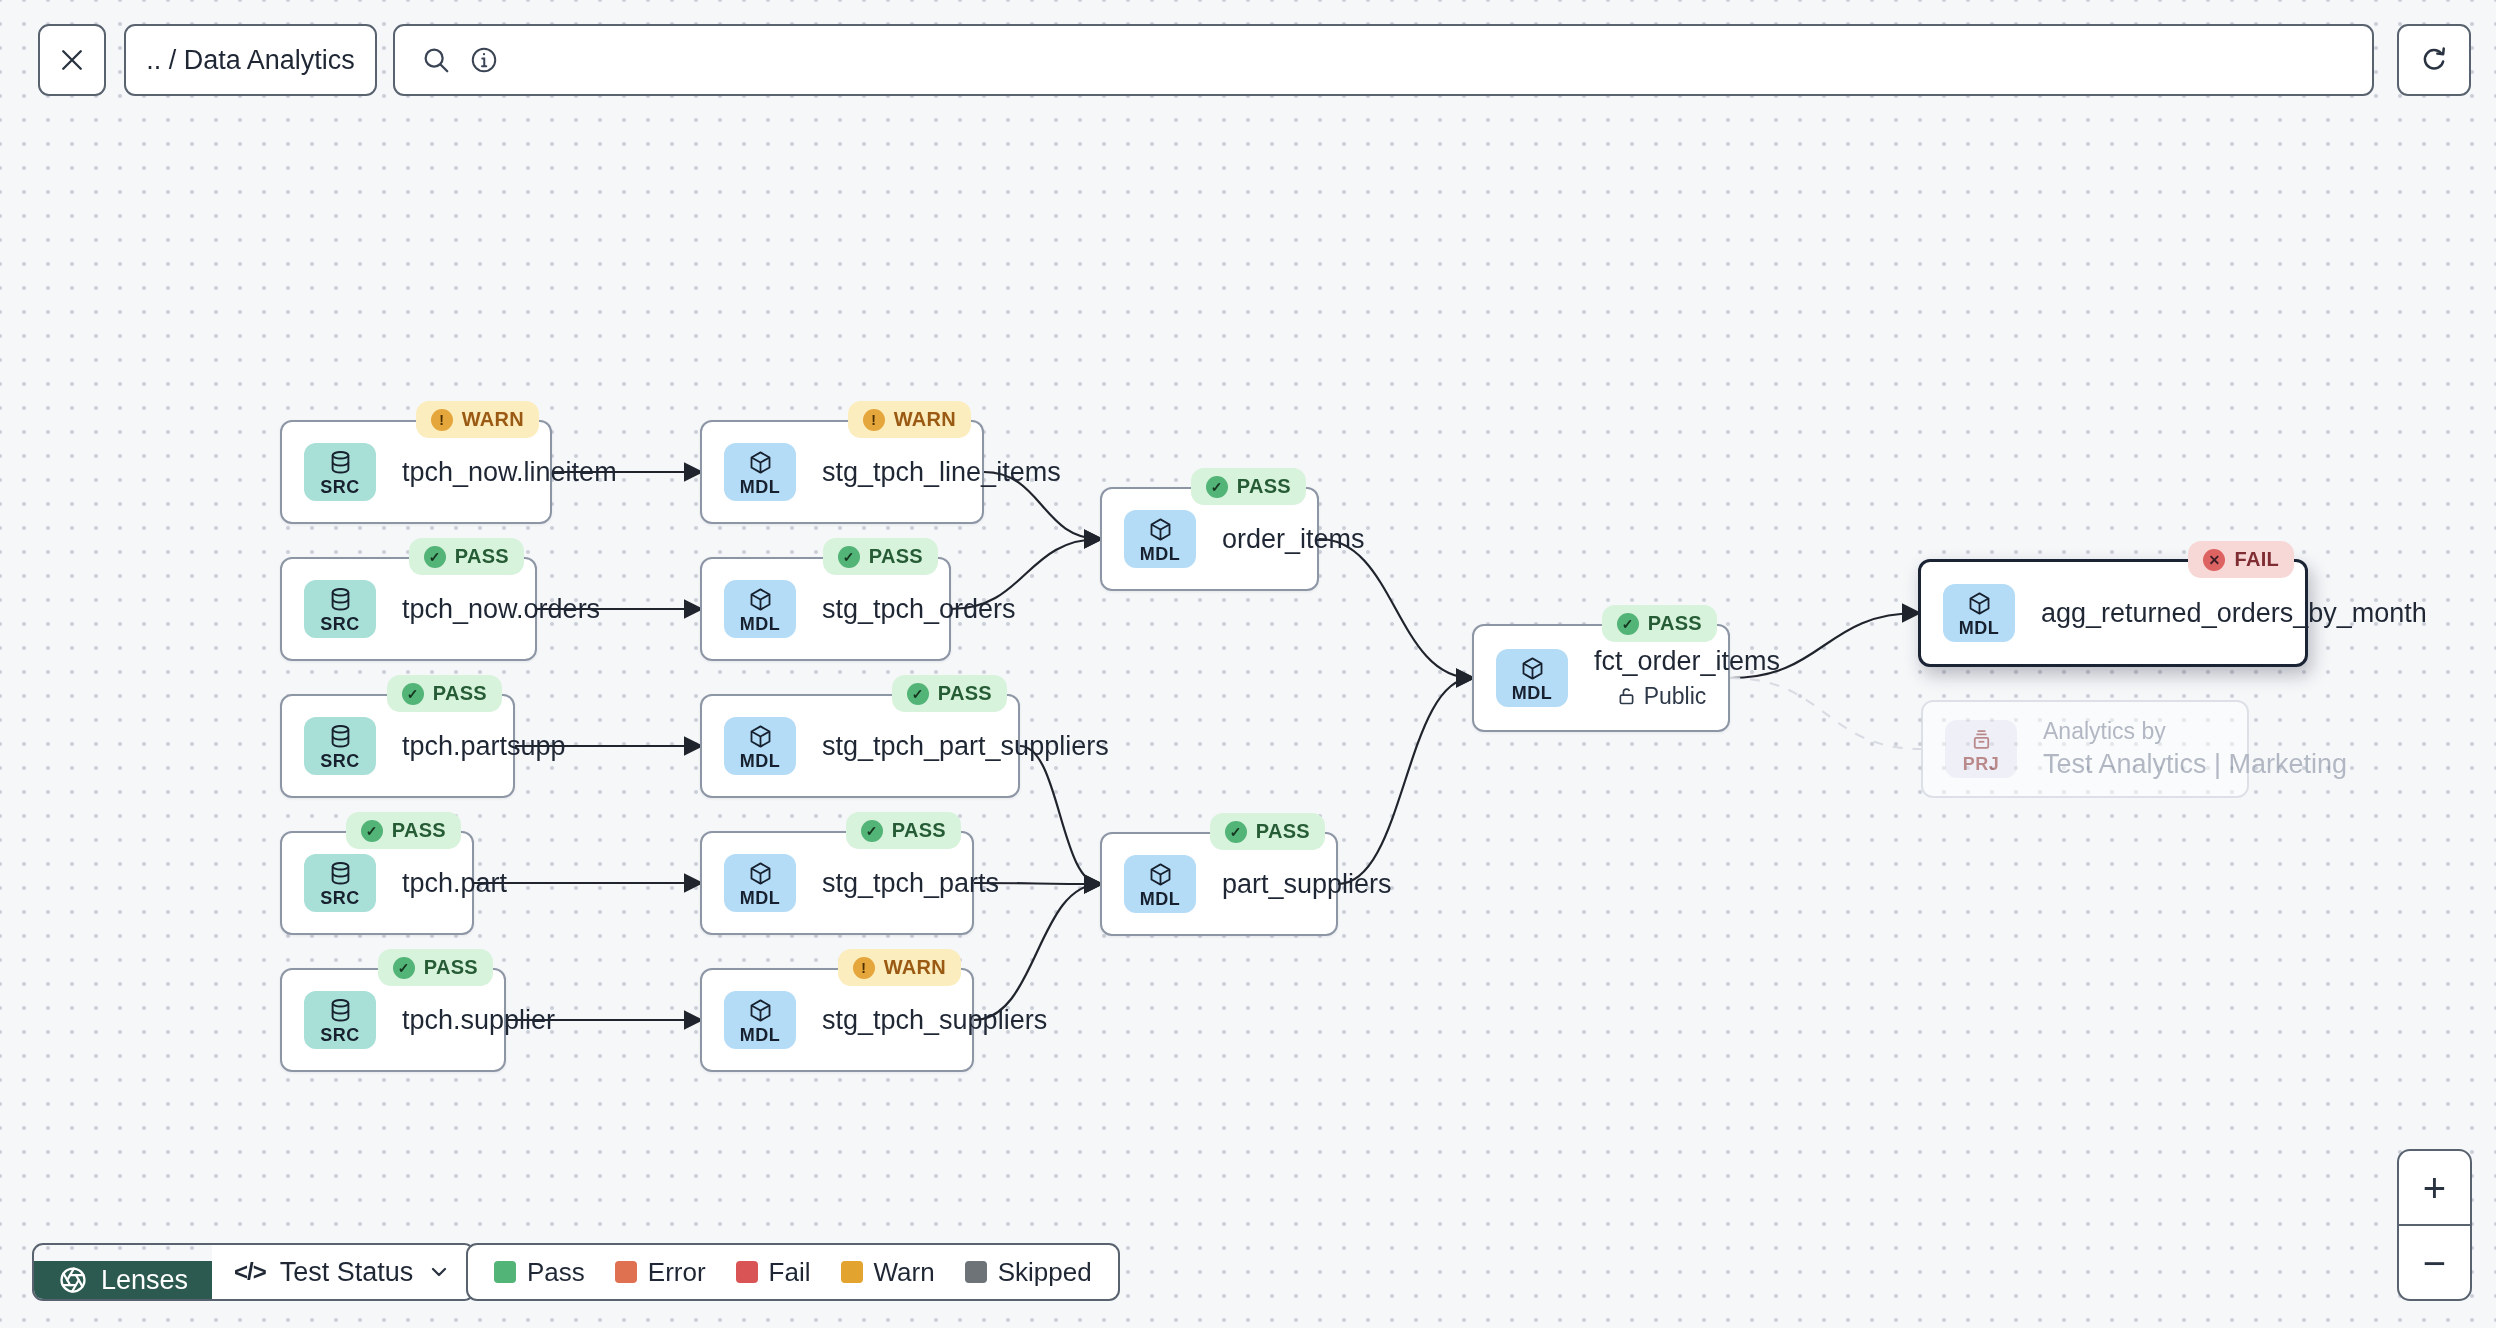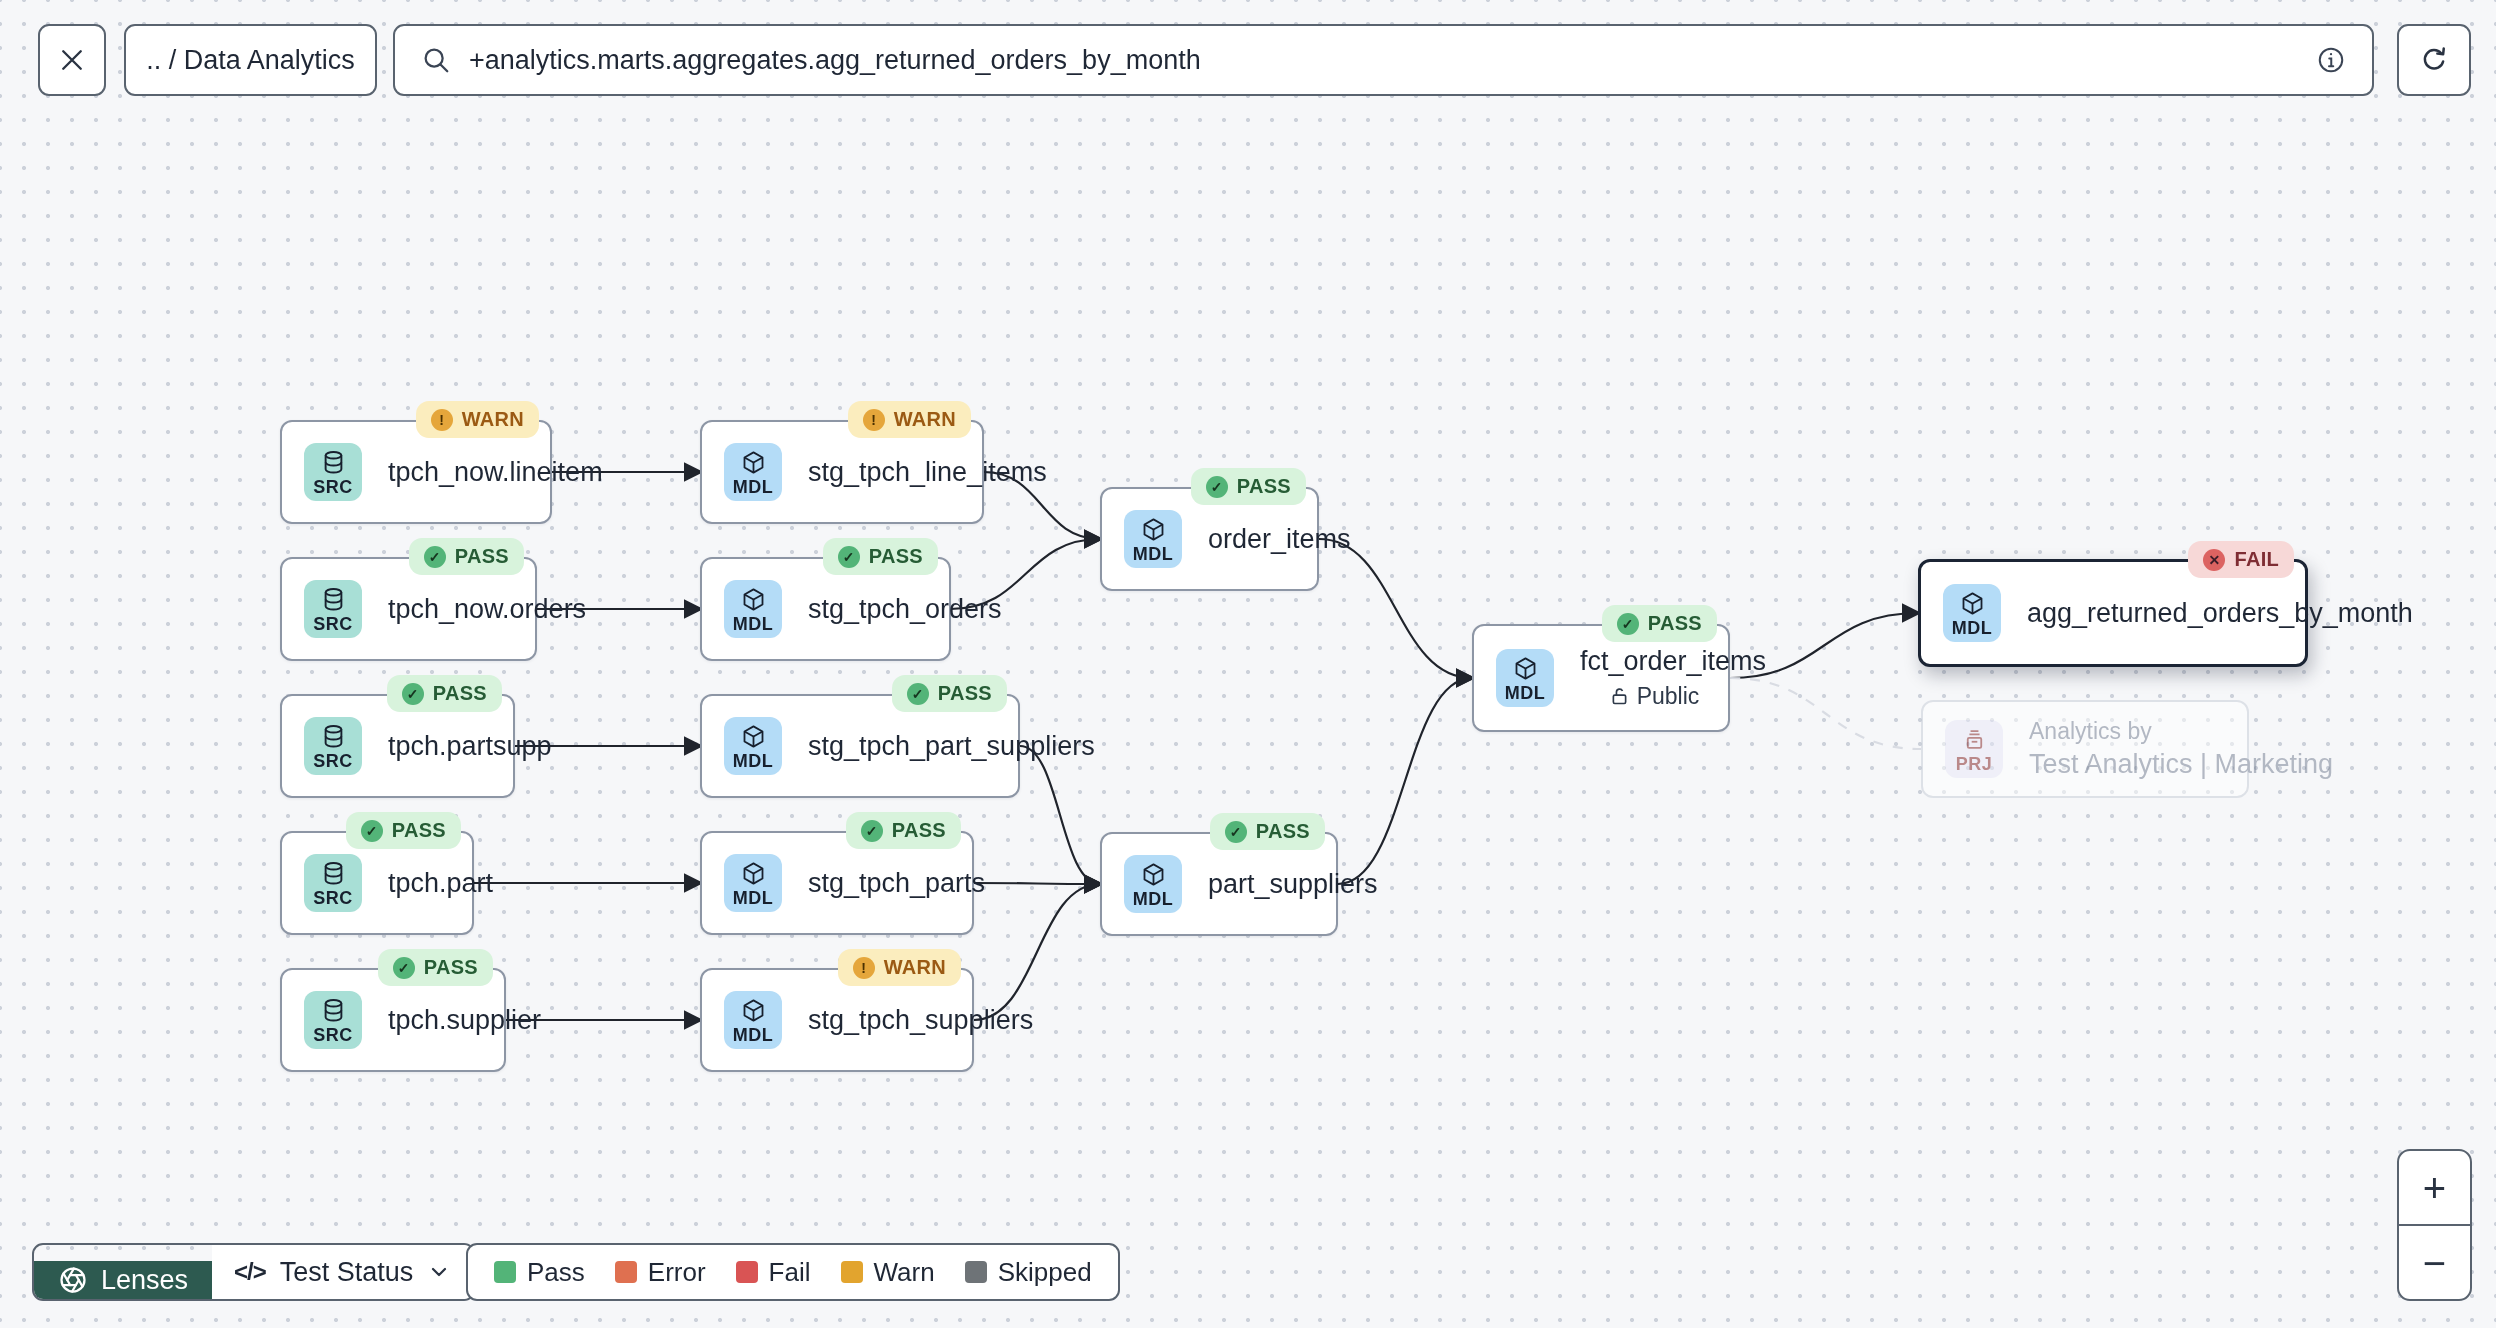--- a/index.html
+++ b/index.html
@@ -35,21 +35,21 @@
     border:3.5px solid #1b2434;
     box-shadow:4px 8px 18px rgba(20,30,50,.28);
     z-index:5;
   }
   .node.faded {
     opacity:.5;
     border-color:#c6ccd6;
     box-shadow:none;
   }
   .icon-box {
-    width:58px; height:58px;
+    width:72px; height:58px;
     border-radius:12px;
     margin-left:22px;
     flex:0 0 auto;
     display:flex; flex-direction:column; align-items:center; justify-content:center;
     color:#17202e;
   }
   .faded .icon-box { color:#7f1d1d; }
   .iglyph { display:flex; }
   .iglyph svg { width:27px; height:27px; }
   .iglyph.small svg { width:21px; height:21px; }
@@ -470,21 +470,20 @@
   <span>.. / Data Analytics</span>
 </div>
 
 <div class="tbtn" id="search-box">
   <span style="display:flex;color:#3a4454;">
     <svg viewBox="0 0 24 24" fill="none" stroke="currentColor" stroke-width="1.8" stroke-linecap="round">
         <circle cx="10.5" cy="10.5" r="6.8"></circle>
         <path d="M15.6 15.6L21 21"></path>
       </svg>
   </span>
-  <input type="text" value="+analytics.marts.aggregates.agg_returned_orders_by_month" style="">
   <span id="info-icon">
     <svg viewBox="0 0 24 24" fill="none" stroke="currentColor" stroke-width="1.6" stroke-linecap="round">
         <circle cx="12" cy="12" r="9"></circle>
         <path d="M10.6 10.8h1.6V17M10.4 17h3.4"></path>
         <circle cx="12" cy="7.3" r="0.9" fill="currentColor" stroke="none"></circle>
       </svg>
   </span>
 </div>
 
 <div class="tbtn" id="refresh-btn">

